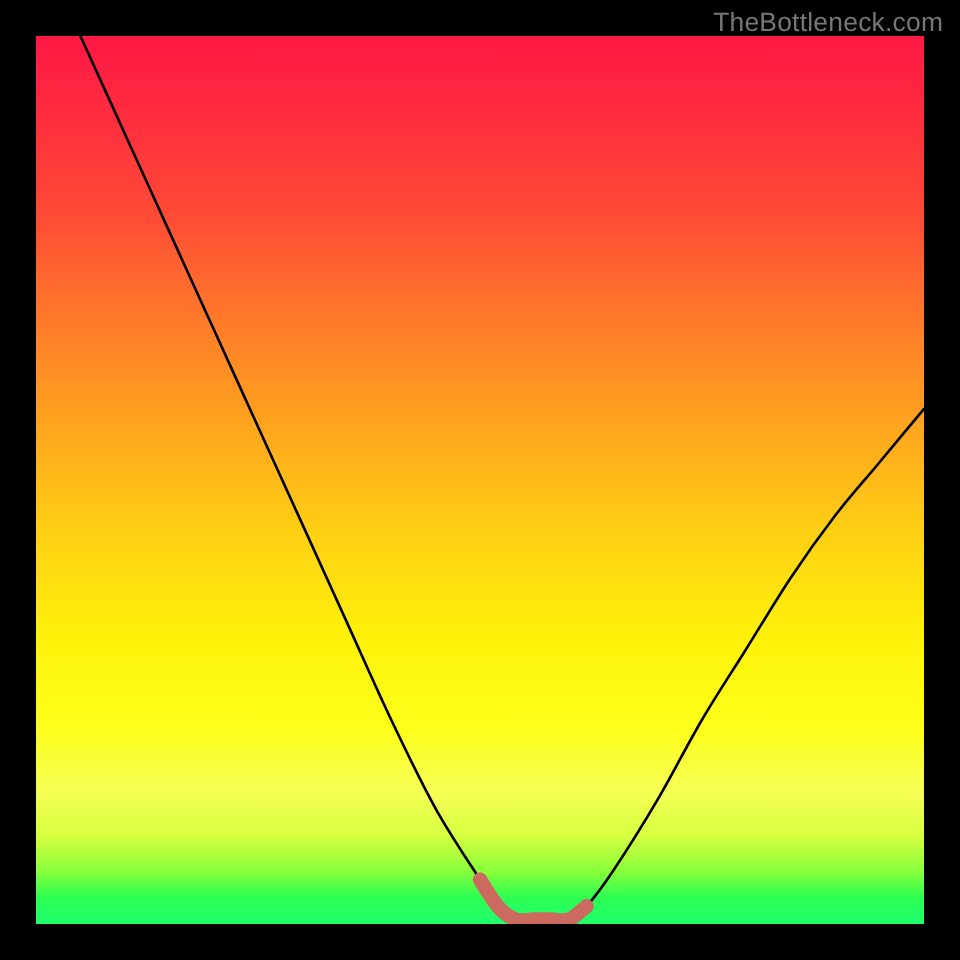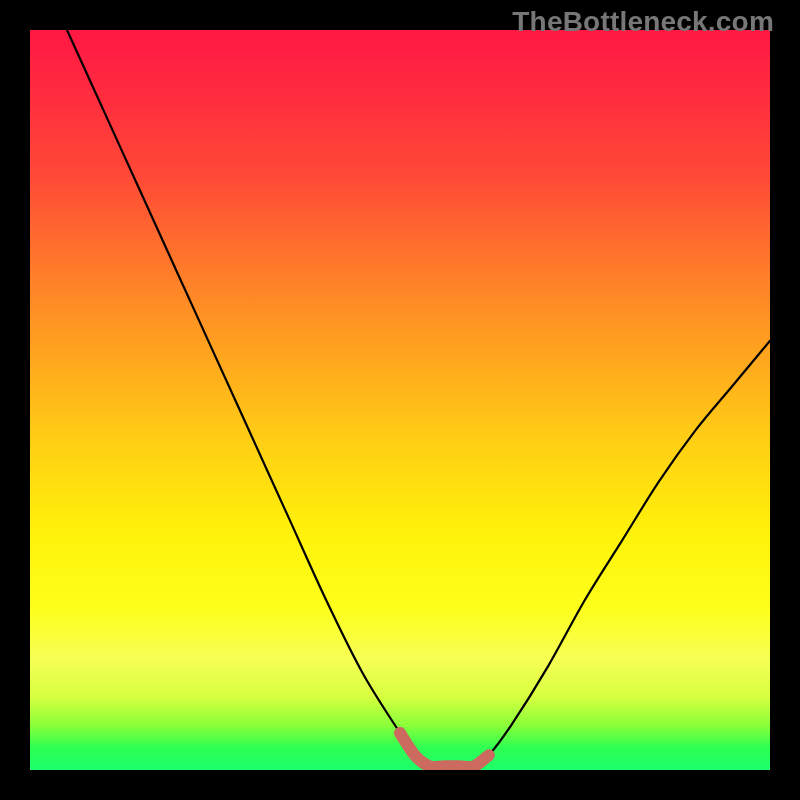--- a/index.html
+++ b/index.html
@@ -41,24 +41,24 @@
       #f6ff55 85%,
       #d8ff40 90%,
       #8aff3a 94%,
       #2dff52 97%,
       #1dff6d 100%
     );
   }
   .watermark {
     position: absolute;
     top: 6px;
-    right: 26px;
+    right: 14px;
     color: #777;
-    font-size: 28px;
-    font-weight: 700;
+    font-size: 22px;
+    font-weight: 400;
     user-select: none;
     letter-spacing: 0.2px;
   }
   svg.curve {
     position: absolute;
     inset: 0;
   }
 </style>
 </head>
 <body>

